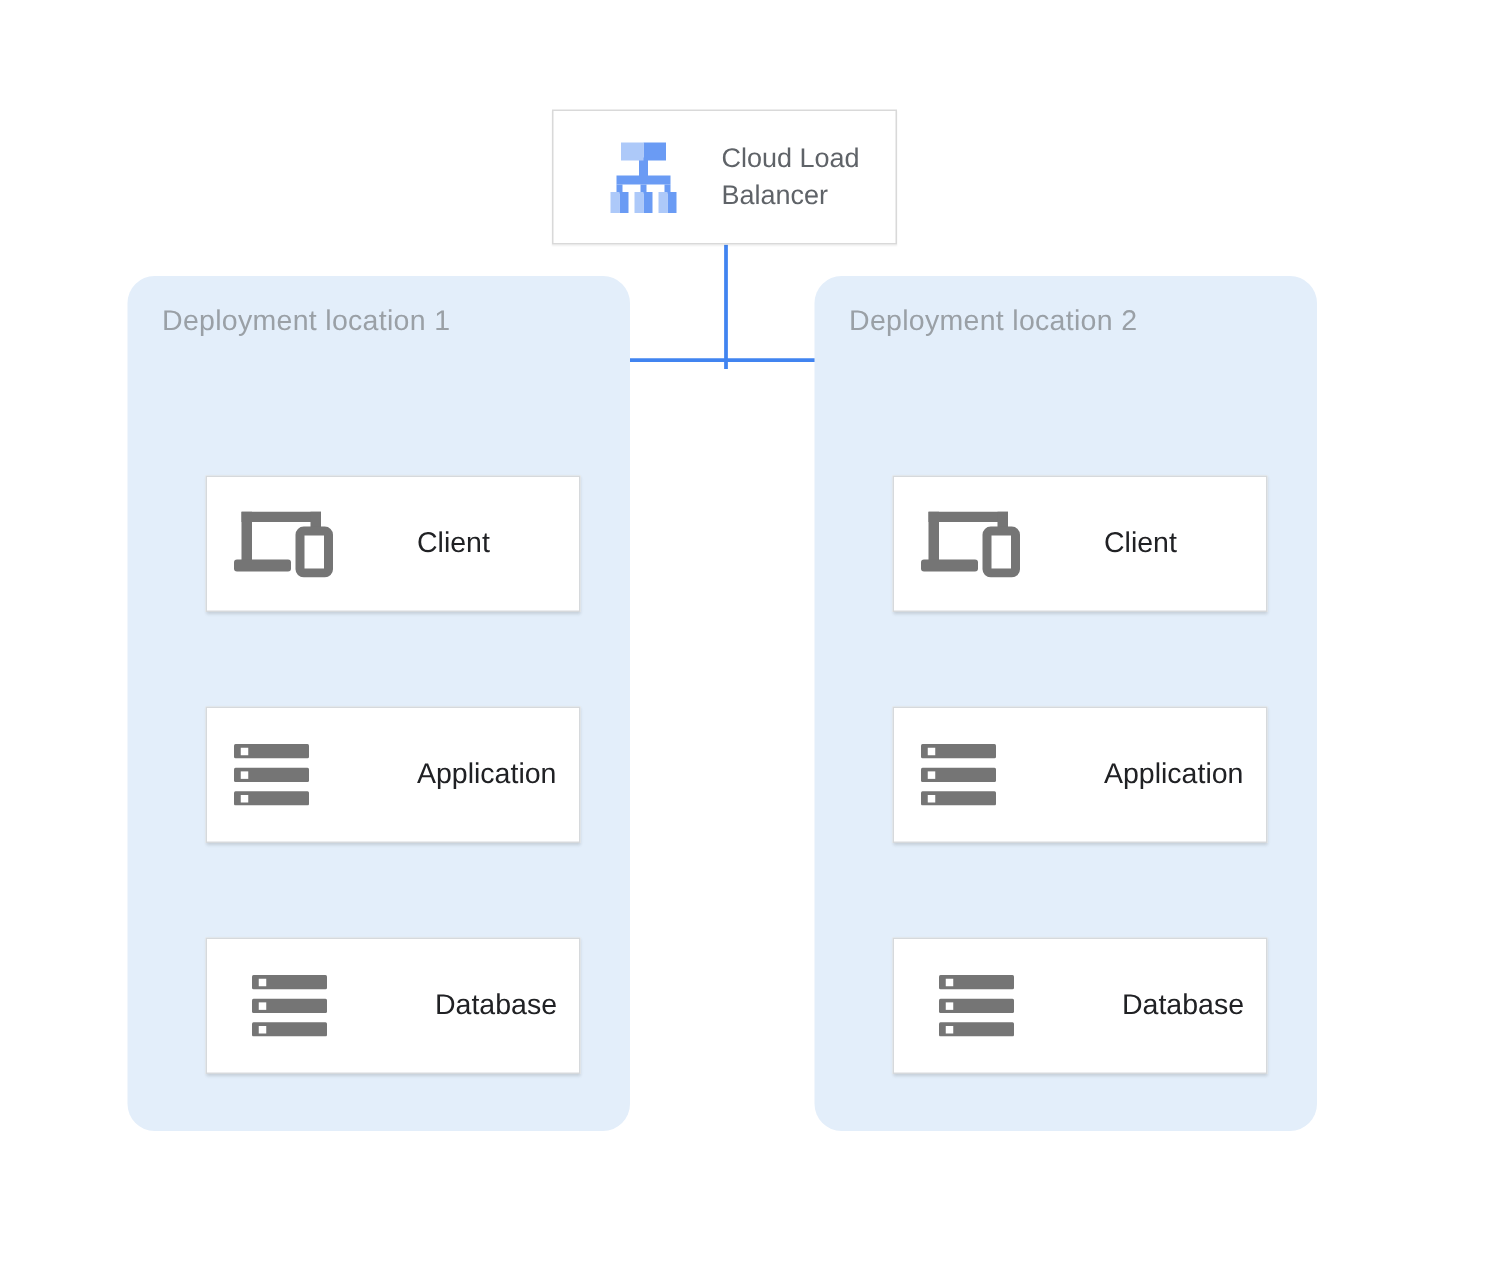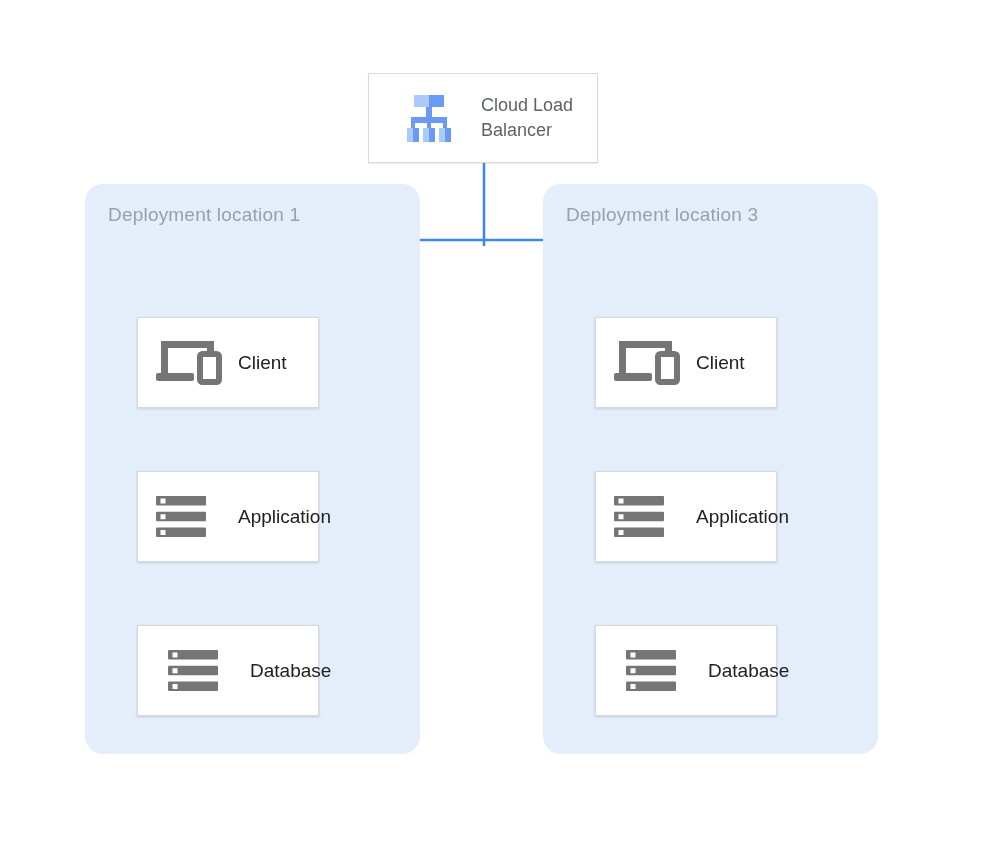--- a/index.html
+++ b/index.html
@@ -17,24 +17,24 @@
     border-radius:18px;
   }
   .zone-left  { left:85px; }
   .zone-right { left:543px; }
   .zone-label {
     position:absolute; top:20px; left:23px;
     font-size:19px; color:#9aa0a6; letter-spacing:0.2px; white-space:nowrap;
   }
 
   .node {
-    position:absolute; left:52px; width:182px; height:91px; box-sizing:border-box;
+    position:absolute; left:52px; width:250px; height:91px; box-sizing:border-box;
     background:#ffffff; border:1px solid #d6d9dc;
     box-shadow:0 1px 2px rgba(60,64,67,0.18);
-    display:flex; align-items:center; padding-left:18px;
+    display:flex; align-items:center; padding-left:18px;gap:40px;
   }
   .node-client      { top:133px; }
   .node-application { top:287px; }
   .node-database    { top:441px;padding-left:30px; }
   .node-icon { width:66px; display:flex; align-items:center; flex:none; }
   .node-label { margin-left:16px; font-size:19px; color:#202124; white-space:nowrap; }
 
   .lb-box {
     position:absolute; left:368px; top:73px; width:230px; height:90px; box-sizing:border-box;
     background:#ffffff; border:1px solid #d9d9d9;
@@ -146,21 +146,21 @@
             <rect x="4.5" y="18.25" width="5" height="5"></rect>
             <rect x="4.5" y="34" width="5" height="5"></rect>
           </g>
         </svg>
       </span>
       <span class="node-label">Database</span>
     </div>
   </div>
 
   <div class="zone zone-right">
-    <div class="zone-label">Deployment location 3</div>
+    <div class="zone-label">Deployment location 2</div>
 
     <div class="node node-client">
       <span class="node-icon">
         <svg width="66" height="44" viewBox="0 0 66 44">
           <g fill="#757575">
             <rect x="5" y="0" width="53" height="7"></rect>
             <rect x="51" y="0" width="7" height="12"></rect>
             <rect x="5" y="0" width="7" height="33"></rect>
             <rect x="0" y="32" width="38" height="8" rx="2"></rect>
           </g>

